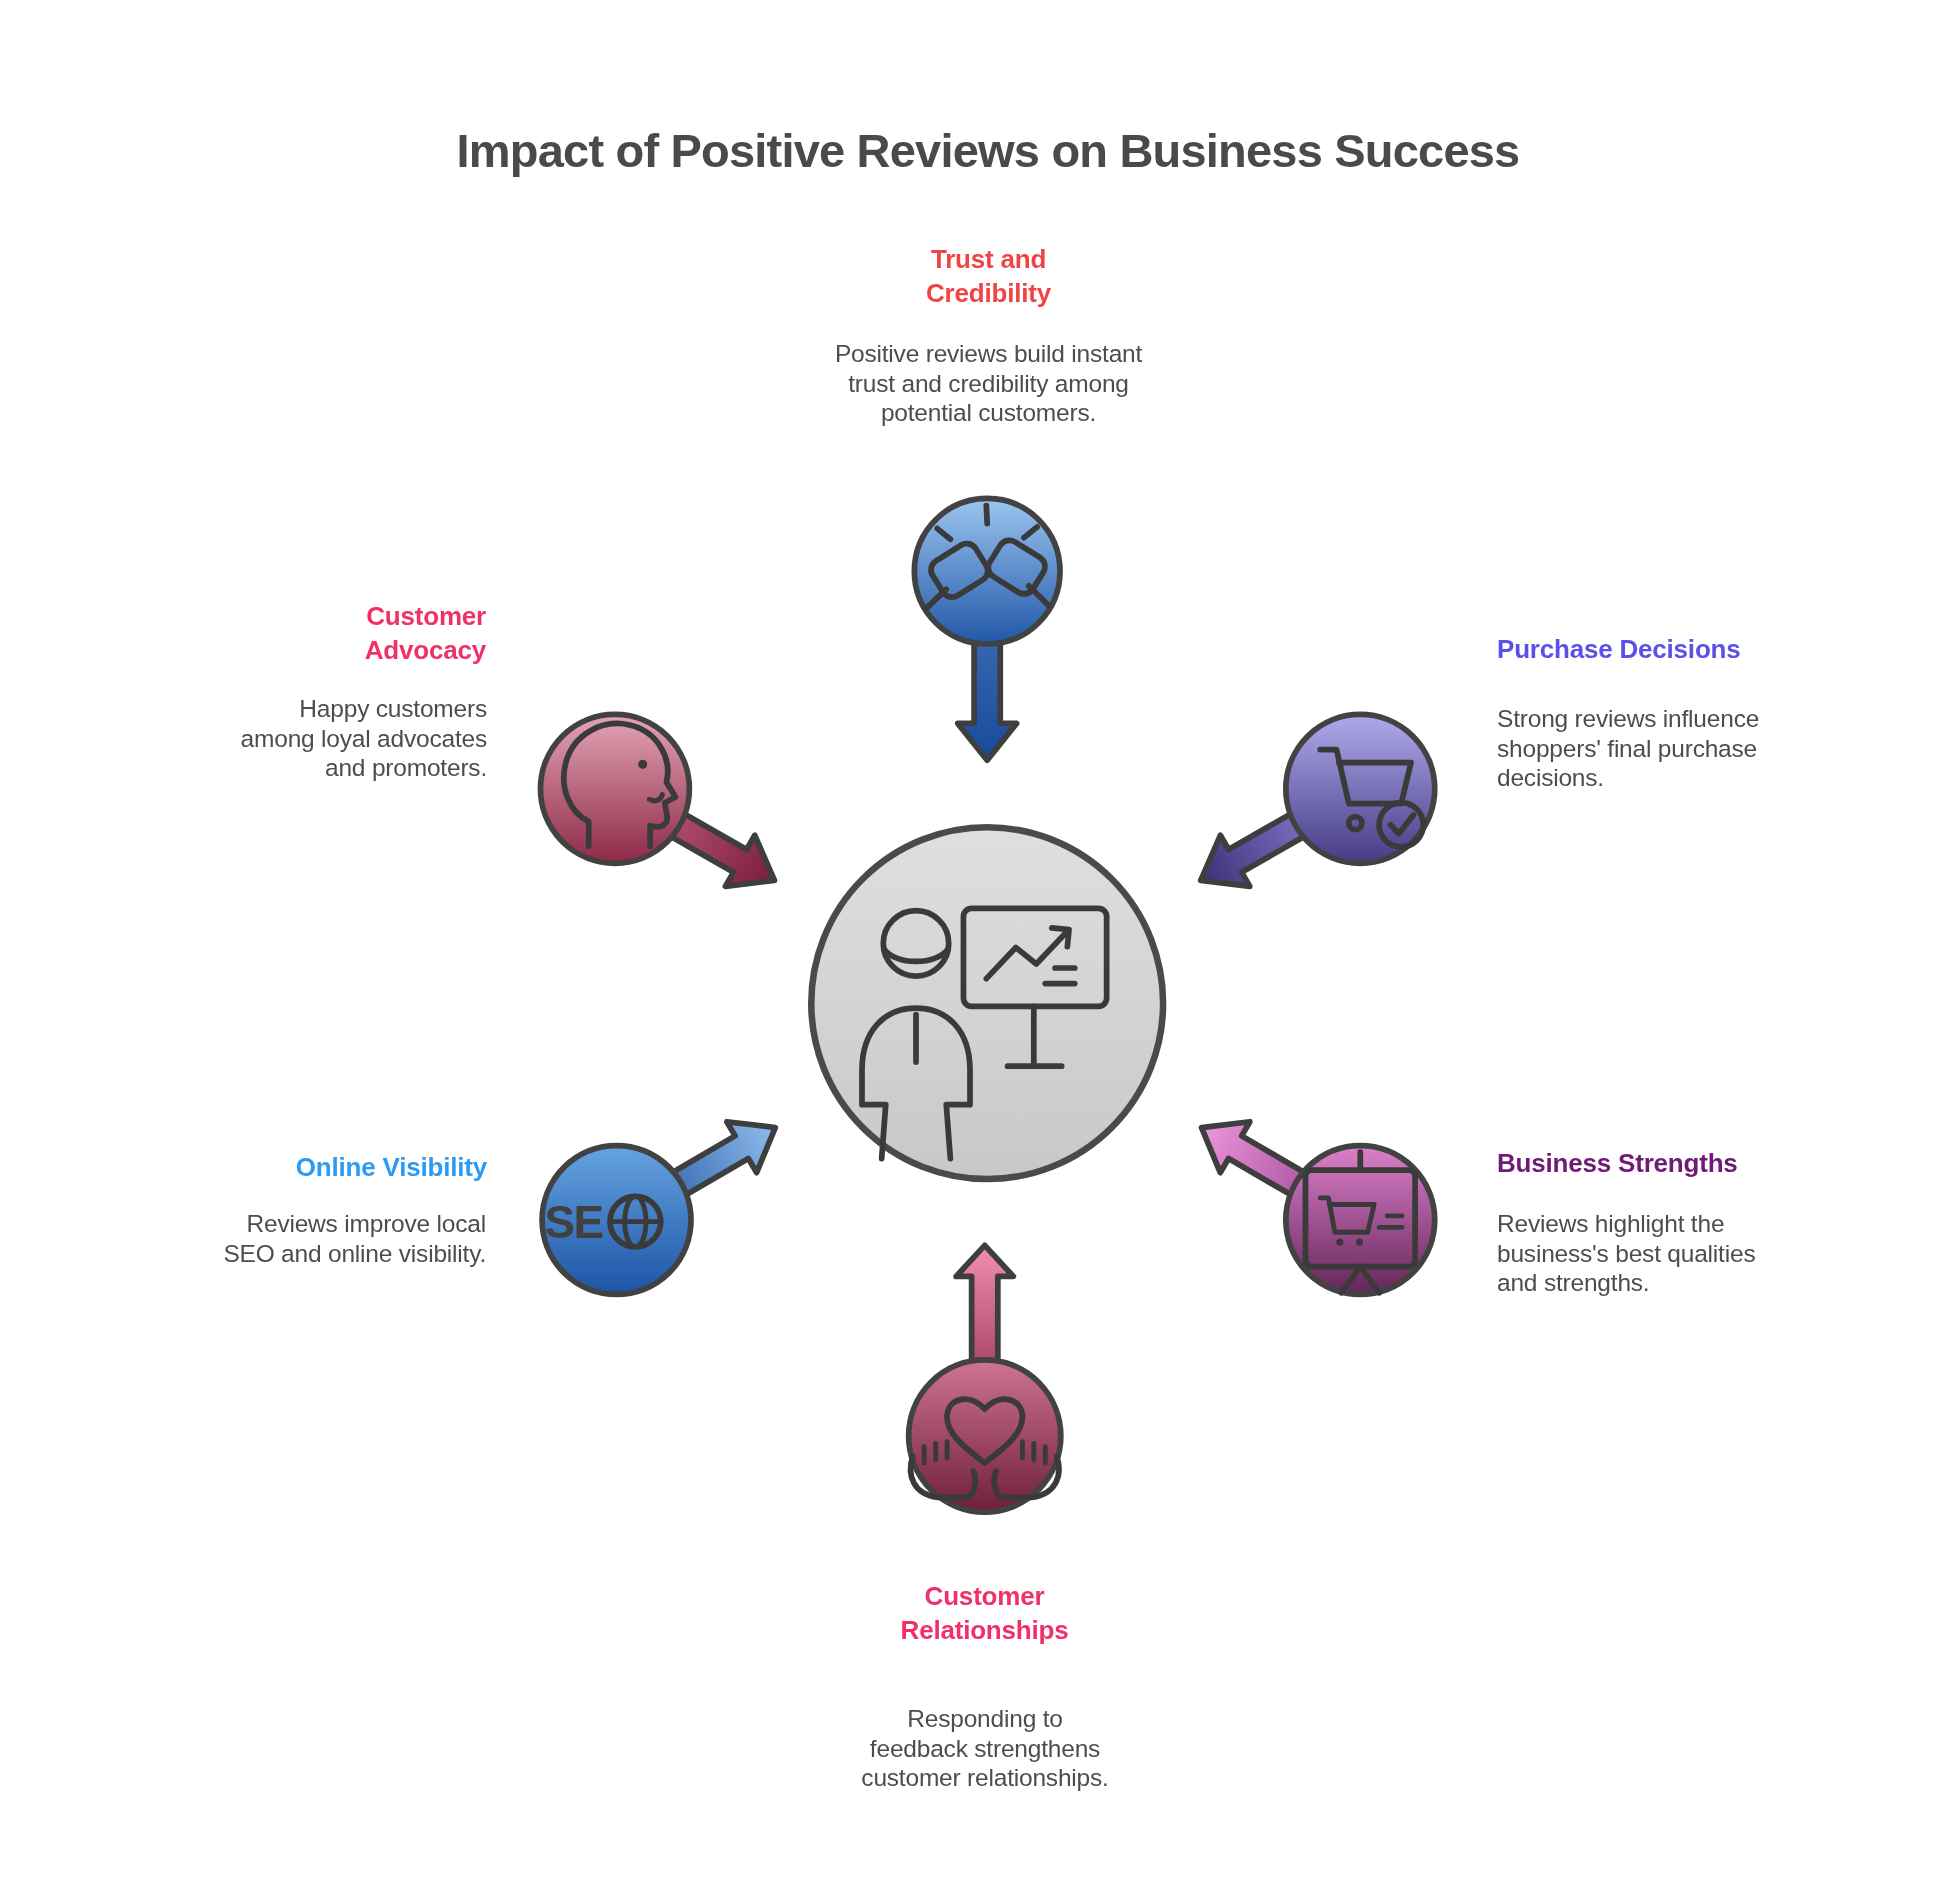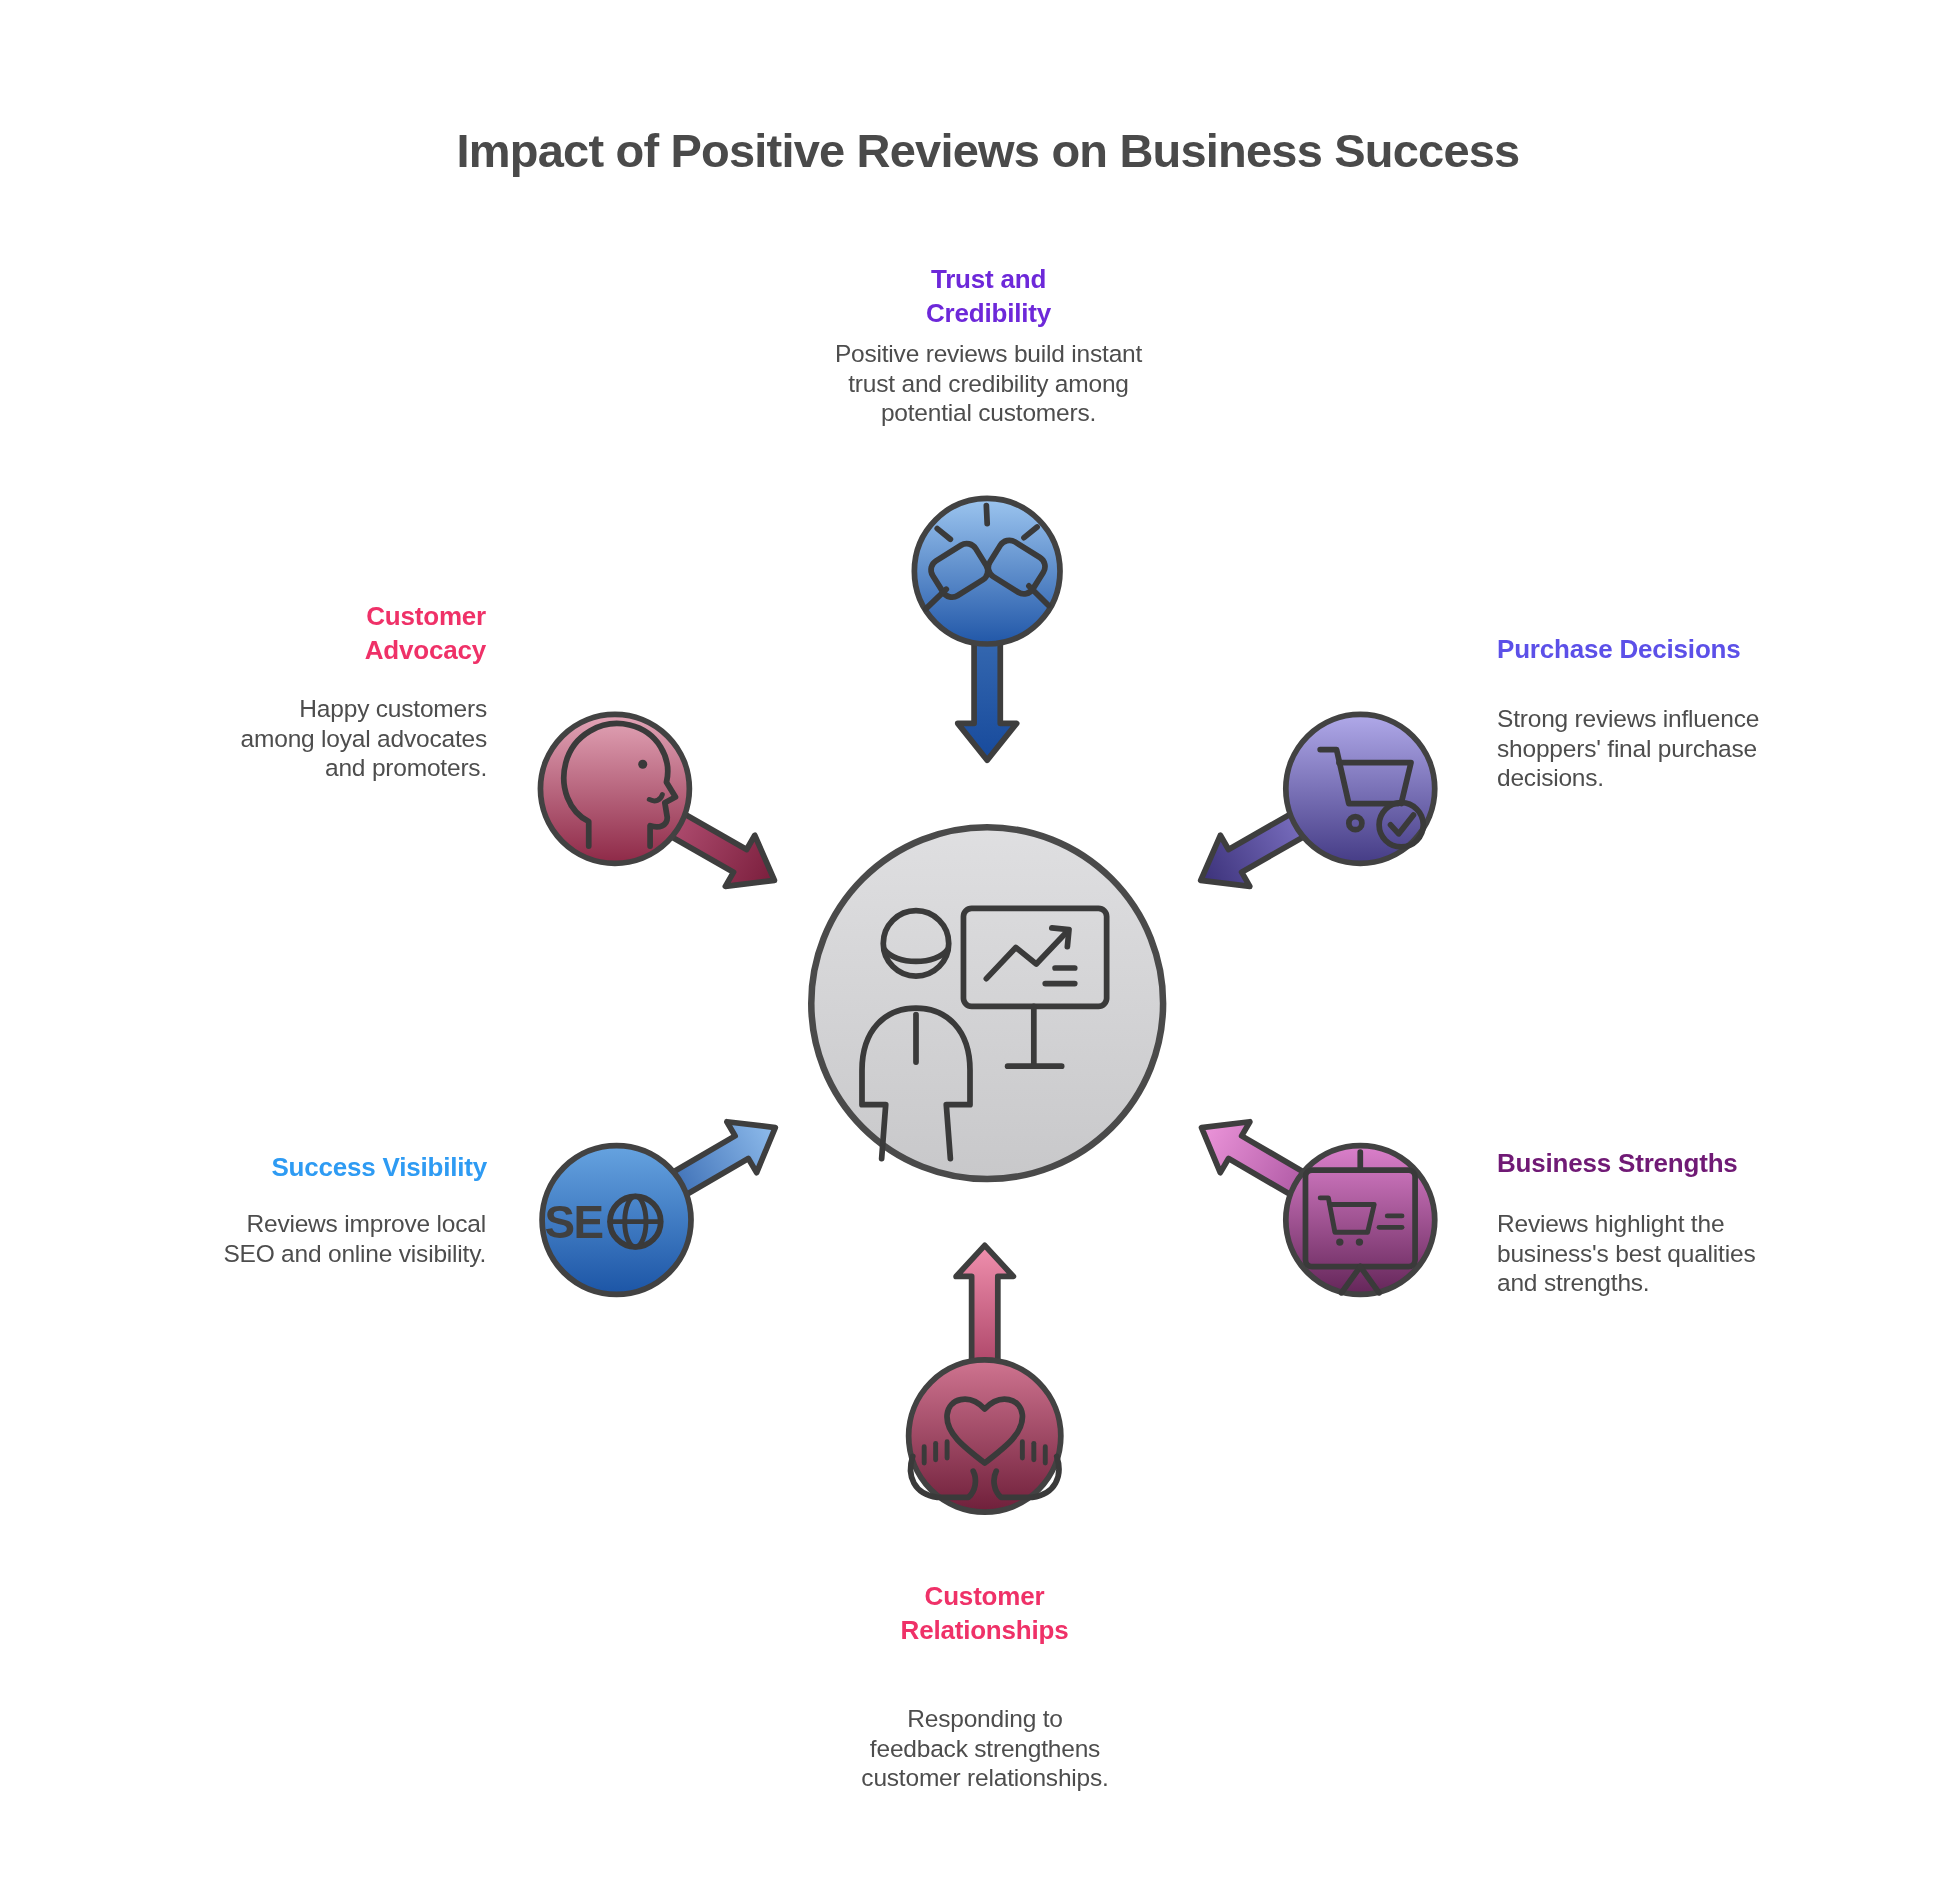--- a/index.html
+++ b/index.html
@@ -188,30 +188,30 @@
         <path class="ic" d="M1244,1230 L1244,1303"></path>
         <path class="ic" d="M1212,1303 L1278,1303"></path>
         <circle class="ic" cx="1100" cy="1153" r="40" fill="#ffffff00"></circle>
         <path class="ic" d="M1061,1160 C1075,1180 1125,1180 1139,1160"></path>
         <path class="ic" d="M1034,1350 L1034,1308 C1034,1258 1063,1232 1100,1232 C1137,1232 1166,1258 1166,1308 L1166,1350 L1137,1350 L1142,1416 M1034,1350 L1063,1350 L1058,1416"></path>
         <path class="ic" d="M1100,1240 L1100,1298"></path>
       </g>
     </g>
   </svg>
 
-  <div class="heading al-c" style="left: 866px; top: 242px; width: 213px; color: #6d28d9; margin-top: 20px;">Trust and Credibility</div>
+  <div class="heading al-c" style="left: 866px; top: 242px; width: 213px; color: #ef4444;">Trust and Credibility</div>
   <div class="desc al-c" style="left:817px; top:339px; width:311px;text-align:center;">Positive reviews build instant trust and credibility among potential customers.</div>
 
   <div class="heading al-r" style="left: 274px; top: 599px; width: 196px; color: rgb(239, 49, 104);">Customer Advocacy</div>
   <div class="desc al-r" style="left:217px; top:694px; width:254px;">Happy customers among loyal advocates and promoters.</div>
 
   <div class="heading al-l" style="left: 1481px; top: 632px; width: 344px; color: rgb(92, 80, 232);">Purchase Decisions</div>
   <div class="desc al-l" style="left:1481px; top:696px; width:270px;margin-top:8px;">Strong reviews influence shoppers' final purchase decisions.</div>
 
-  <div class="heading al-r" style="left: 160px; top: 1150px; width: 311px; color: rgb(46, 155, 243);">Success Visibility</div>
+  <div class="heading al-r" style="left: 160px; top: 1150px; width: 311px; color: rgb(46, 155, 243);">Online Visibility</div>
   <div class="desc al-r" style="left:200px; top:1209px; width:270px;">Reviews improve local SEO and online visibility.</div>
 
   <div class="heading al-l" style="left: 1481px; top: 1146px; width: 344px; color: #701a75;">Business Strengths</div>
   <div class="desc al-l" style="left:1481px; top:1209px; width:301px;">Reviews highlight the business's best qualities and strengths.</div>
 
   <div class="heading al-c" style="left: 854px; top: 1579px; width: 229px; color: rgb(239, 49, 104);">Customer Relationships</div>
   <div class="desc al-c" style="left:842px; top:1668px; width:254px;margin-top:36px;">Responding to feedback strengthens customer relationships.</div>
 
 </div>
 

